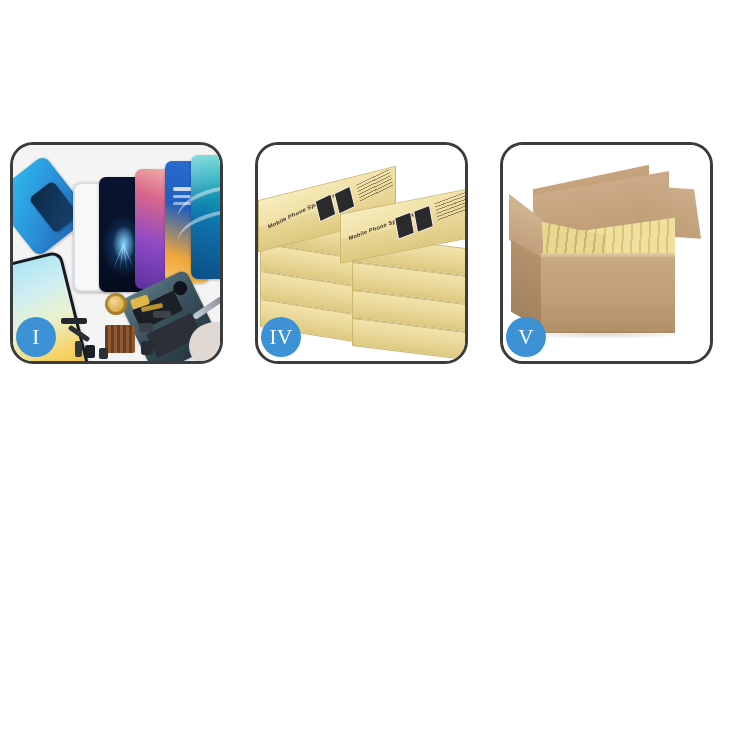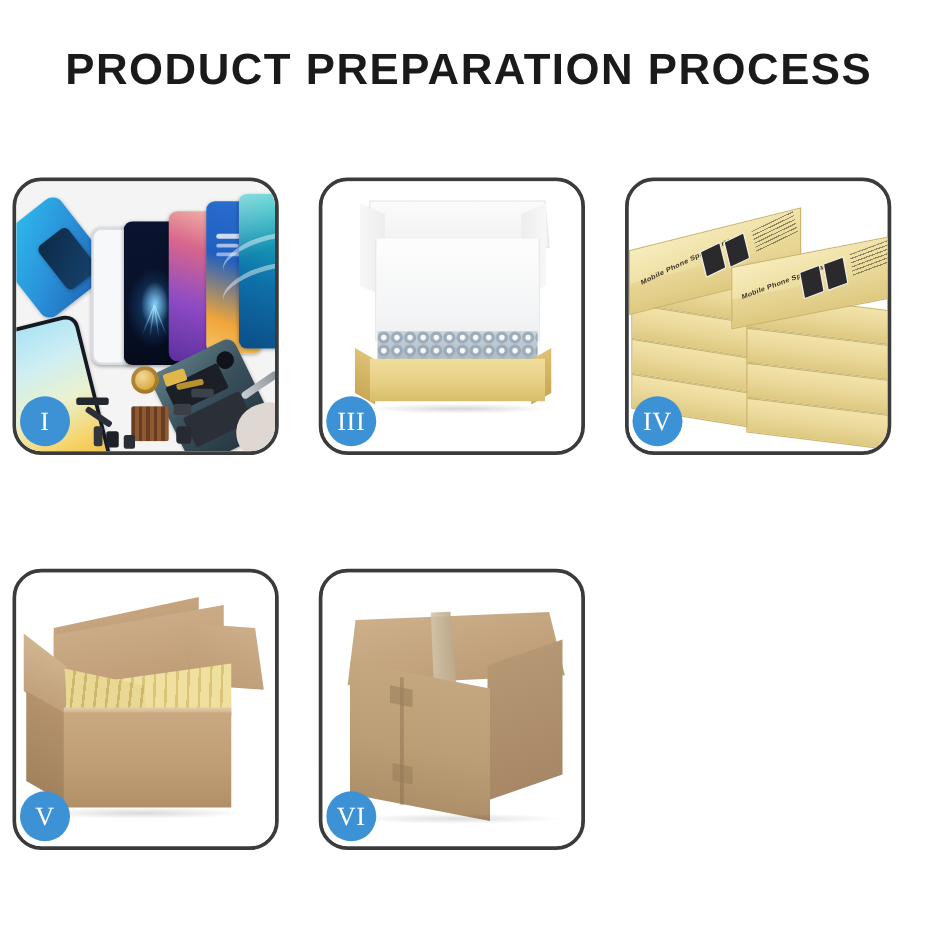--- a/index.html
+++ b/index.html
@@ -416,21 +416,20 @@
     position:absolute; left:26px; bottom:18px; width:164px; height:8px;
     background: radial-gradient(ellipse at center, rgba(0,0,0,.13), rgba(0,0,0,0) 72%);
   }
 </style>
 </head>
 <body>
 
 <div class="page">
 
   <div class="header">
-    <h1 class="title">PRODUCT PREPARATION PROCESS</h1>
   </div>
 
   <div class="grid">
 
     <div class="panel">
       <div class="scene">
         <div class="p1-bg"></div>
         <div class="ph ph-a"></div>
         <div class="ph ph-a2"></div>
         <div class="ph ph-b"></div>
@@ -471,35 +470,20 @@
         <div class="screw" style="left:196px; top:206px"></div>
         <div class="screw" style="left:204px; top:214px"></div>
         <div class="screw" style="left:188px; top:215px"></div>
         <div class="hand"></div>
         <div class="tool"></div>
       </div>
       <div class="badge">I</div>
     </div>
 
 
-    <div class="panel">
-      <div class="scene">
-        <div class="p3-bg"></div>
-        <div class="m-lid-back"></div>
-        <div class="m-flapL"></div>
-        <div class="m-flapR"></div>
-        <div class="m-inner"></div>
-        <div class="m-bubbles"></div>
-        <div class="m-frontL"></div>
-        <div class="m-frontR"></div>
-        <div class="m-front"></div>
-        <div class="m-shadow"></div>
-      </div>
-      <div class="badge">III</div>
-    </div>
 
     <div class="panel">
       <div class="scene">
         <div class="p4-bg"></div>
         <div class="stack">
 
           <div class="sbox" style="left:6px;  top:58px;  width:98px; height:26px; transform:skewY(9deg);"></div>
           <div class="sbox" style="left:6px;  top:86px;  width:98px; height:26px; transform:skewY(9deg);"></div>
           <div class="sbox" style="left:6px;  top:114px; width:98px; height:26px; transform:skewY(9deg);"></div>
           <div class="sbox" style="left:6px;  top:142px; width:98px; height:26px; transform:skewY(9deg);"></div>
@@ -539,29 +523,15 @@
         <div class="c-contents"></div>
         <div class="c-contents2"></div>
         <div class="c-rim"></div>
         <div class="c-side"></div>
         <div class="c-front"></div>
         <div class="c-shadow"></div>
       </div>
       <div class="badge">V</div>
     </div>
 
-    <div class="panel">
-      <div class="scene">
-        <div class="p6-bg"></div>
-        <div class="s-top"></div>
-        <div class="s-tape"></div>
-        <div class="s-right"></div>
-        <div class="s-front"></div>
-        <div class="s-seam"></div>
-        <div class="s-tab1"></div>
-        <div class="s-tab2"></div>
-        <div class="s-shadow"></div>
-      </div>
-      <div class="badge">VI</div>
-    </div>
 
   </div>
 </div>
 
 </body></html>

